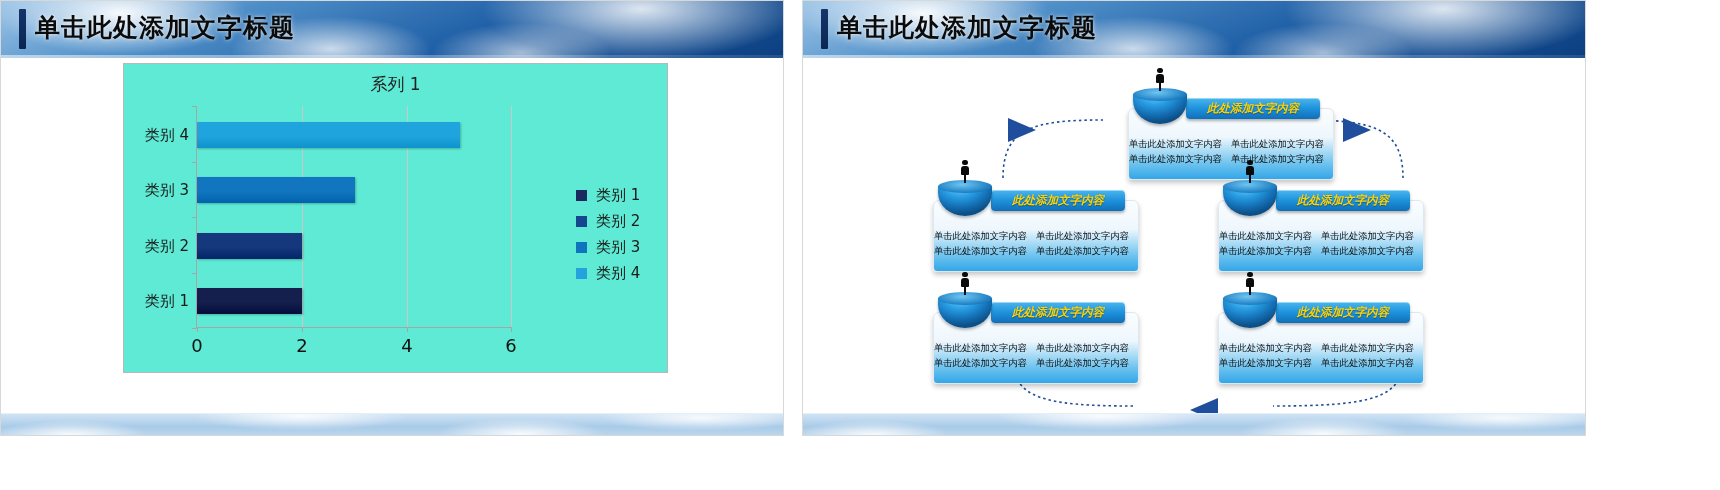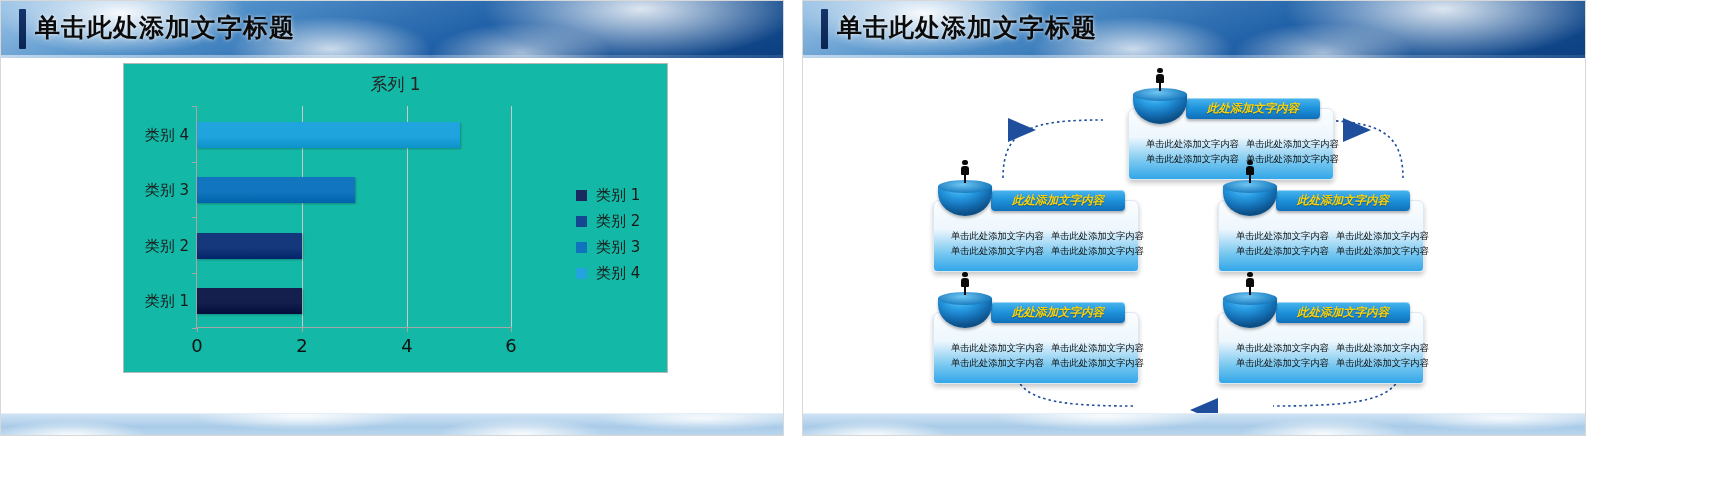--- a/index.html
+++ b/index.html
@@ -67,21 +67,21 @@
       linear-gradient(180deg,#cfe3f4 0%, #a9cbe8 55%, #bcd8ee 100%);
     border-top: 1px solid #e6eef6;
   }
 
   
   .chart-frame {
     position: absolute;
     left: 122px; top: 5px;
     width: 545px; height: 310px;
     border: 1px solid #b8b8b8;
-    background: #14b8a6;
+    background: #5eead4;
   }
   .chart-title {
     position: absolute; top: 9px; left: 0; width: 100%;
     text-align: center; font-size: 17px; color: #222;
     font-family: "DejaVu Sans", "Liberation Sans", sans-serif;
   }
   
   .plot {
     position: absolute;
     left: 72px; top: 42px;
@@ -127,21 +127,21 @@
   .svg-links { position: absolute; inset: 0; pointer-events: none; }
 
   .node { position: absolute; }
   .card {
     position: absolute;
     width: 206px;
     border-radius: 6px 6px 4px 4px;
     background: linear-gradient(180deg, #fbfdff 0%, #eef7fd 40%, #6ec3ef 78%, #33a6e8 100%);
     box-shadow: 0 3px 5px rgba(0,0,0,.22);
     border: 1px solid #dce8f2;
-    padding: 26px 7px 13px 17px;
+    padding: 26px 7px 13px 0;
   }
   .card-body {
     display: grid; grid-template-columns: 1fr 1fr;
     column-gap: 7px; row-gap: 1px;
     padding-top: 2px;
   }
   .card-line {
     font-size: 9.3px; color: #0c0c0c; white-space: nowrap;
     font-family: "DejaVu Sans", "Liberation Sans", sans-serif;
     line-height: 14px;

